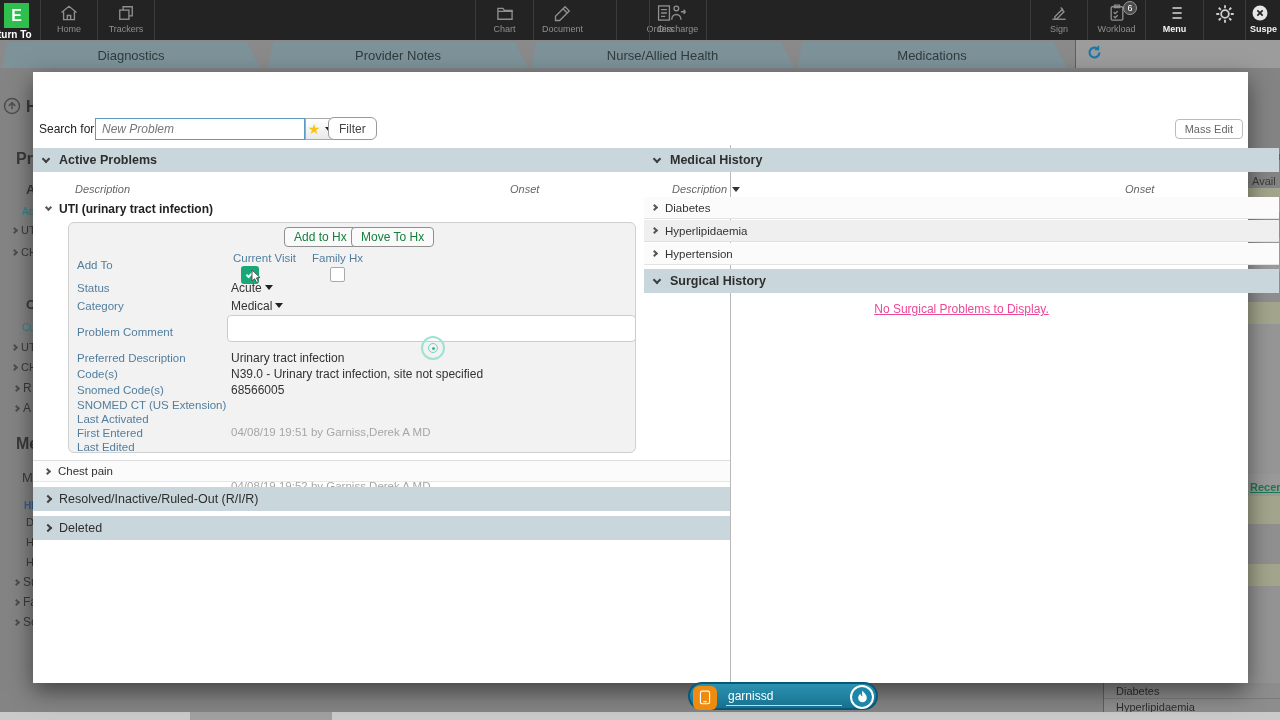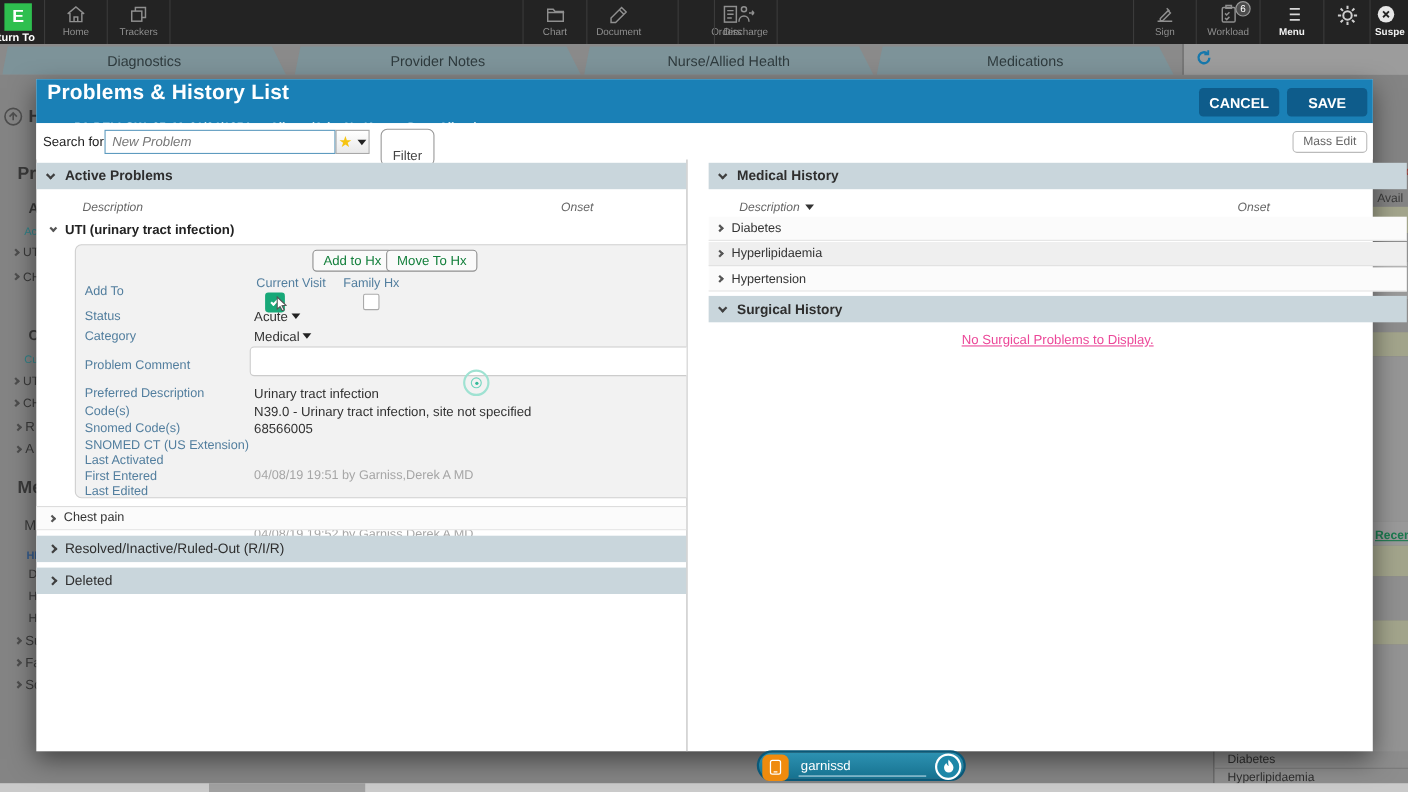--- a/index.html
+++ b/index.html
@@ -44,25 +44,25 @@
   .dlg-sub .allergy { margin-left:18px; }
   .hdr-btn { position:absolute; top:8px; width:73px; height:26px; background:#0e5c8b; border:none; border-radius:4px; color:#fff; font-weight:bold; font-size:13px; font-family:inherit; cursor:pointer; }
   .btn-cancel { left:1057px; } .btn-save { left:1137px; }
 
   .search-row { position:absolute; left:0; top:40px; width:100%; height:33px; background:#fff; }
   .search-label { position:absolute; left:6px; top:10px; font-size:12px; color:#222; }
   .search-input { position:absolute; left:62px; top:6px; width:210px; height:22px; border:1px solid #5e9bbf; font-size:12px; padding:0 6px; font-family:inherit; }
   .search-input::placeholder { font-style:italic; color:#777; }
   .star-btn { position:absolute; left:272px; top:6px; width:31px; height:22px; background:linear-gradient(#fff,#e9e9e9); border:1px solid #a8a8a8; display:flex; align-items:center; justify-content:center; gap:2px; cursor:pointer; }
   .star-glyph { color:#f6c411; font-size:14px; line-height:1; }
-  .filter-btn { position:absolute; left:313px; top:5px; height:23px; padding:16px 10px; background:#fff; border:1px solid #999; border-radius:6px; font-size:12px; color:#444; font-family:inherit; cursor:pointer; }
+  .filter-btn { position:absolute; left:295px; top:5px; height:23px; padding:4px 10px; background:#fff; border:1px solid #999; border-radius:6px; font-size:12px; color:#444; font-family:inherit; cursor:pointer; }
   .massedit-btn { position:absolute; right:5px; top:47px; height:20px; padding:0 9px; background:#fff; border:1px solid #bbb; border-radius:4px; font-size:11px; color:#666; font-family:inherit; cursor:pointer; }
 
   .panel { position:absolute; top:73px; bottom:0; overflow:hidden; }
-  .panel-left { left:0; width:592px; border-right:1px solid #b9b9b9; }
+  .panel-left { left:0; width:698px; border-right:1px solid #b9b9b9; }
   .panel-right { left:611px; width:635px; }
 
   .sec-hdr { position:absolute; left:0; width:100%; height:24px; background:#c9d6dc; display:flex; align-items:center; font-size:12.5px; font-weight:bold; color:#2e2e2e; cursor:pointer; }
   .chev { display:inline-block; width:6px; height:6px; border-right:2px solid #3f3f3f; border-bottom:2px solid #3f3f3f; }
   .chev.down { transform:rotate(45deg); margin:-3px 10px 0 10px; }
   .chev.right { transform:rotate(-45deg); margin:0 8px 0 12px; }
   .chev.sm { width:5px; height:5px; border-color:#555; }
   .col-hdr { position:absolute; font-size:11px; font-style:italic; color:#666; }
   .tri-down { display:inline-block; width:0; height:0; border-left:4px solid transparent; border-right:4px solid transparent; border-top:5px solid #333; margin-left:5px; vertical-align:1px; }
   .tri-dd { display:inline-block; width:0; height:0; border-left:4px solid transparent; border-right:4px solid transparent; border-top:5px solid #222; margin-left:3px; vertical-align:2px; }
@@ -275,28 +275,20 @@
 
   <div class="bg-bottom-right">
     <div class="row">Diabetes</div>
     <div class="row" style="border-bottom:none;">Hyperlipidaemia</div>
   </div>
   <div class="bottom-strip">
       <div class="seg"></div>
     </div>
 
   <div class="dialog">
-    <div class="dlg-header">
-      <div class="dlg-title">Problems &amp; History List</div>
-      <div class="dlg-sub">
-        <span>PA,BELLOW  65  M  01/04/1954</span><span class="allergy">Allergy/Adv: No Known Drug Allergies</span>
-      </div>
-      <button class="hdr-btn btn-cancel">CANCEL</button>
-      <button class="hdr-btn btn-save">SAVE</button>
-    </div>
 
     <div class="search-row">
       <span class="search-label">Search for:</span>
       <input class="search-input" type="text" placeholder="New Problem" style="">
       <div class="star-btn">
         <span class="star-glyph">★</span>
         <span class="tri-dd"></span>
       </div>
       <button class="filter-btn">Filter</button>
     </div>

